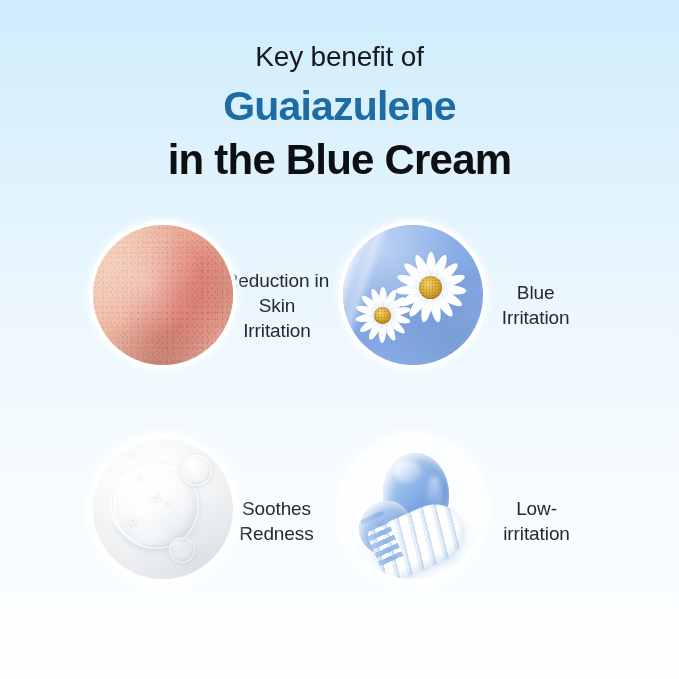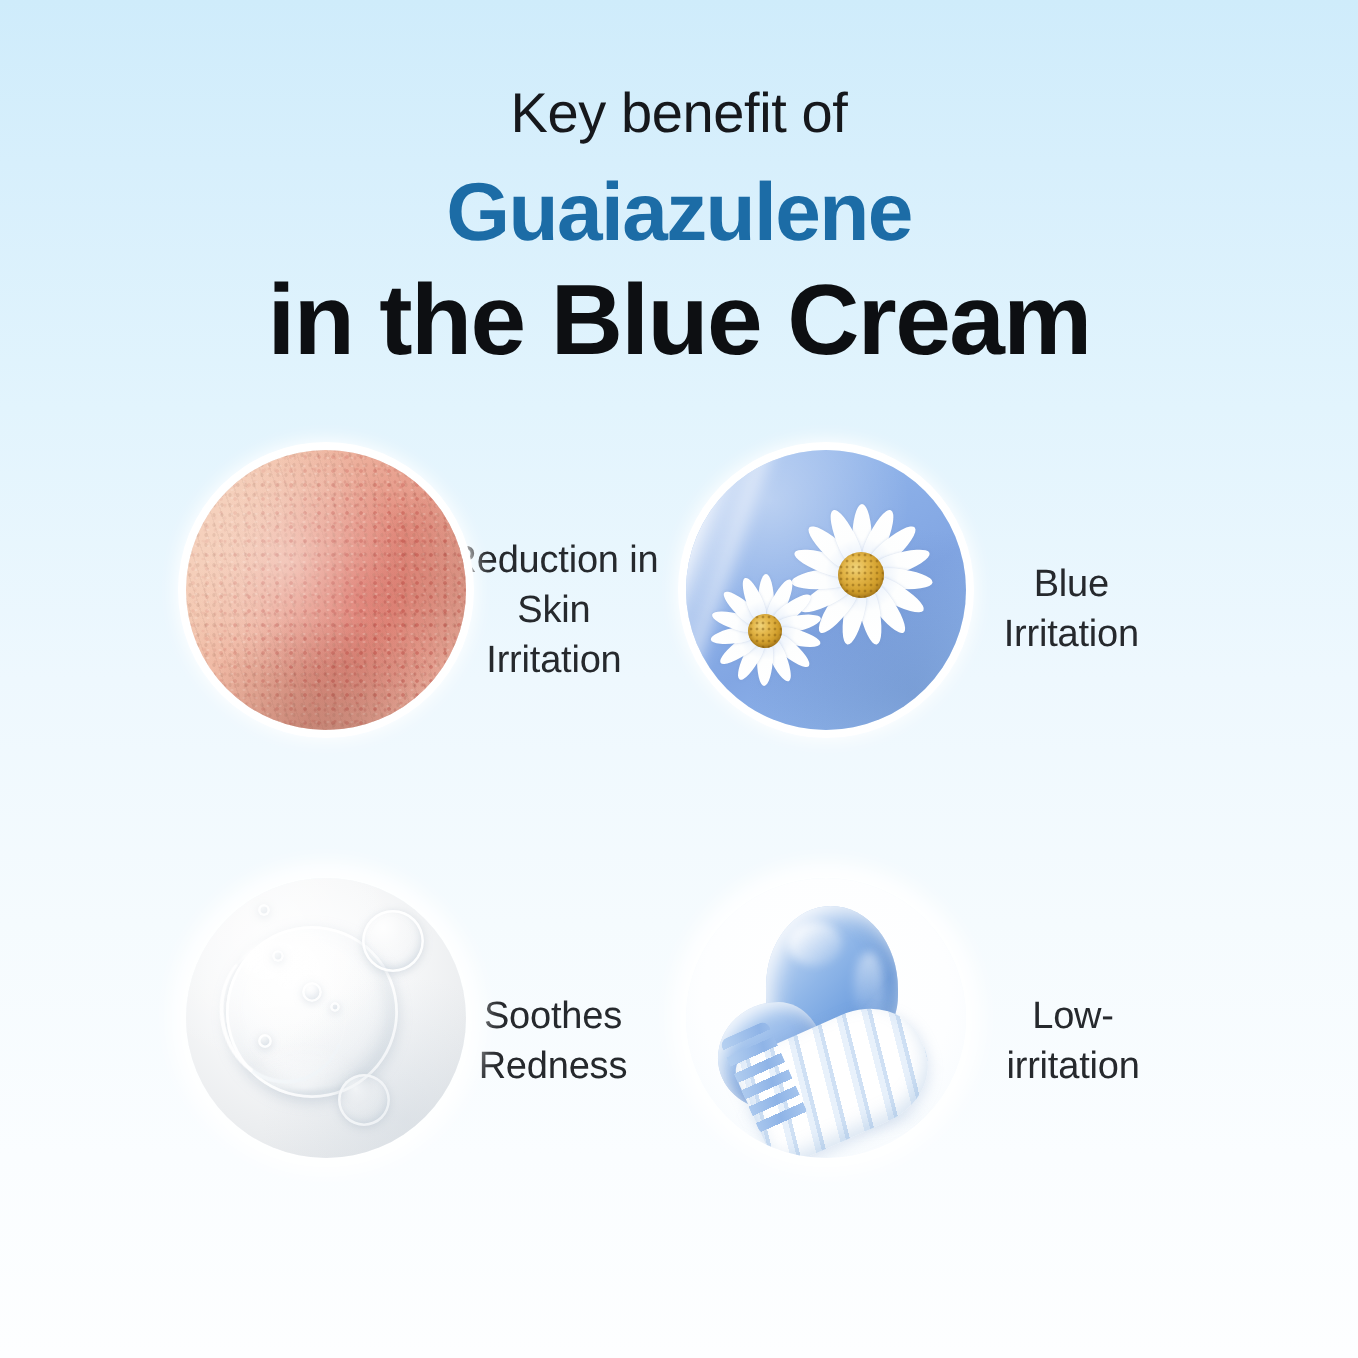--- a/index.html
+++ b/index.html
@@ -46,21 +46,21 @@
   }
   .heading-line2 {
     font-size: 41px;
     font-weight: 700;
     color: #1c6ca6;
     line-height: 52px;
     letter-spacing: -0.8px;
     margin-top: 4px;
   }
   .heading-line3 {
-    font-size: 50px;
+    font-size: 42px;
     font-weight: 700;
     color: #0d0f12;
     line-height: 52px;
     letter-spacing: -0.8px;
     margin-top: 2px;
   }
 
   
   .benefit-grid {
     position: absolute;

